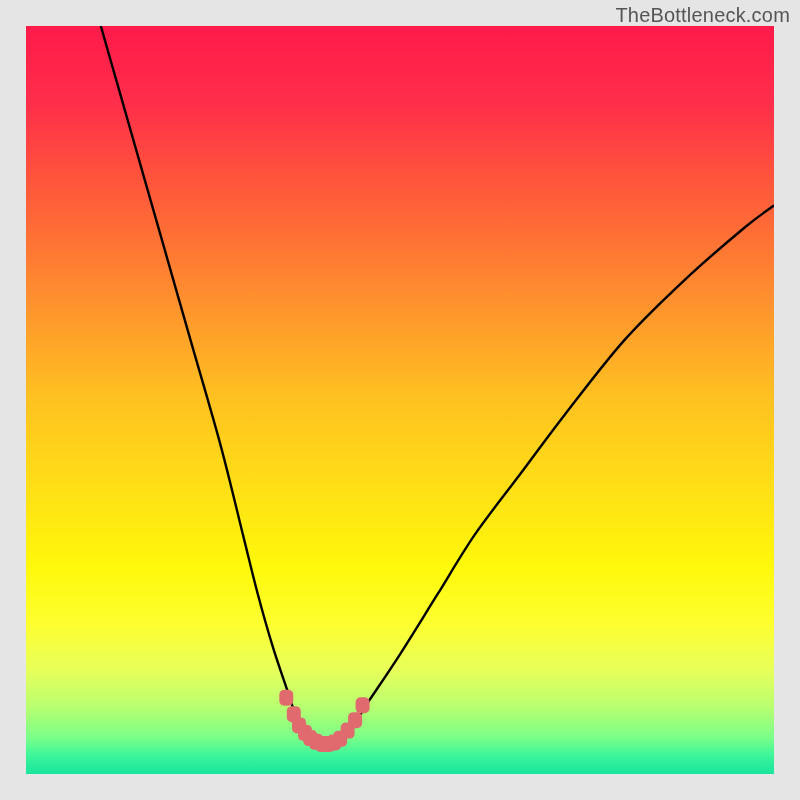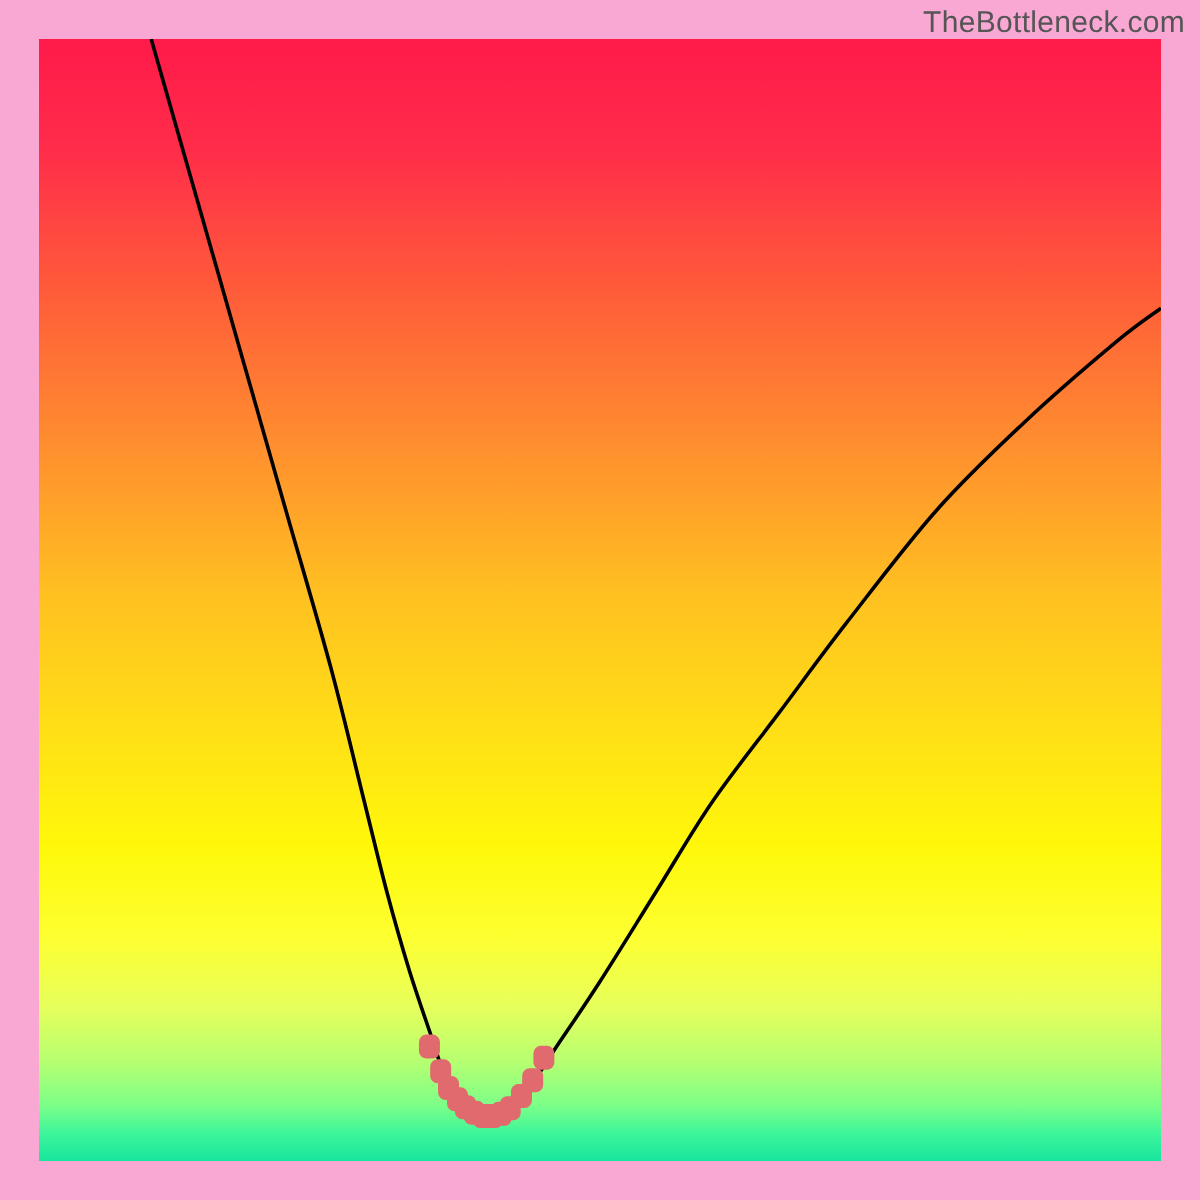--- a/index.html
+++ b/index.html
@@ -8,21 +8,21 @@
     width: 800px;
     height: 800px;
     background: #000;
     font-family: -apple-system, BlinkMacSystemFont, "Segoe UI", Arial, sans-serif;
     overflow: hidden;
   }
   .frame {
     position: relative;
     width: 800px;
     height: 800px;
-    background: #f9a8d4;
+    background: #e5e5e5;
   }
   .watermark {
     position: absolute;
     top: 4px;
     right: 10px;
     color: #555;
     font-size: 20px;
     font-weight: 500;
     letter-spacing: 0.2px;
     z-index: 50;

